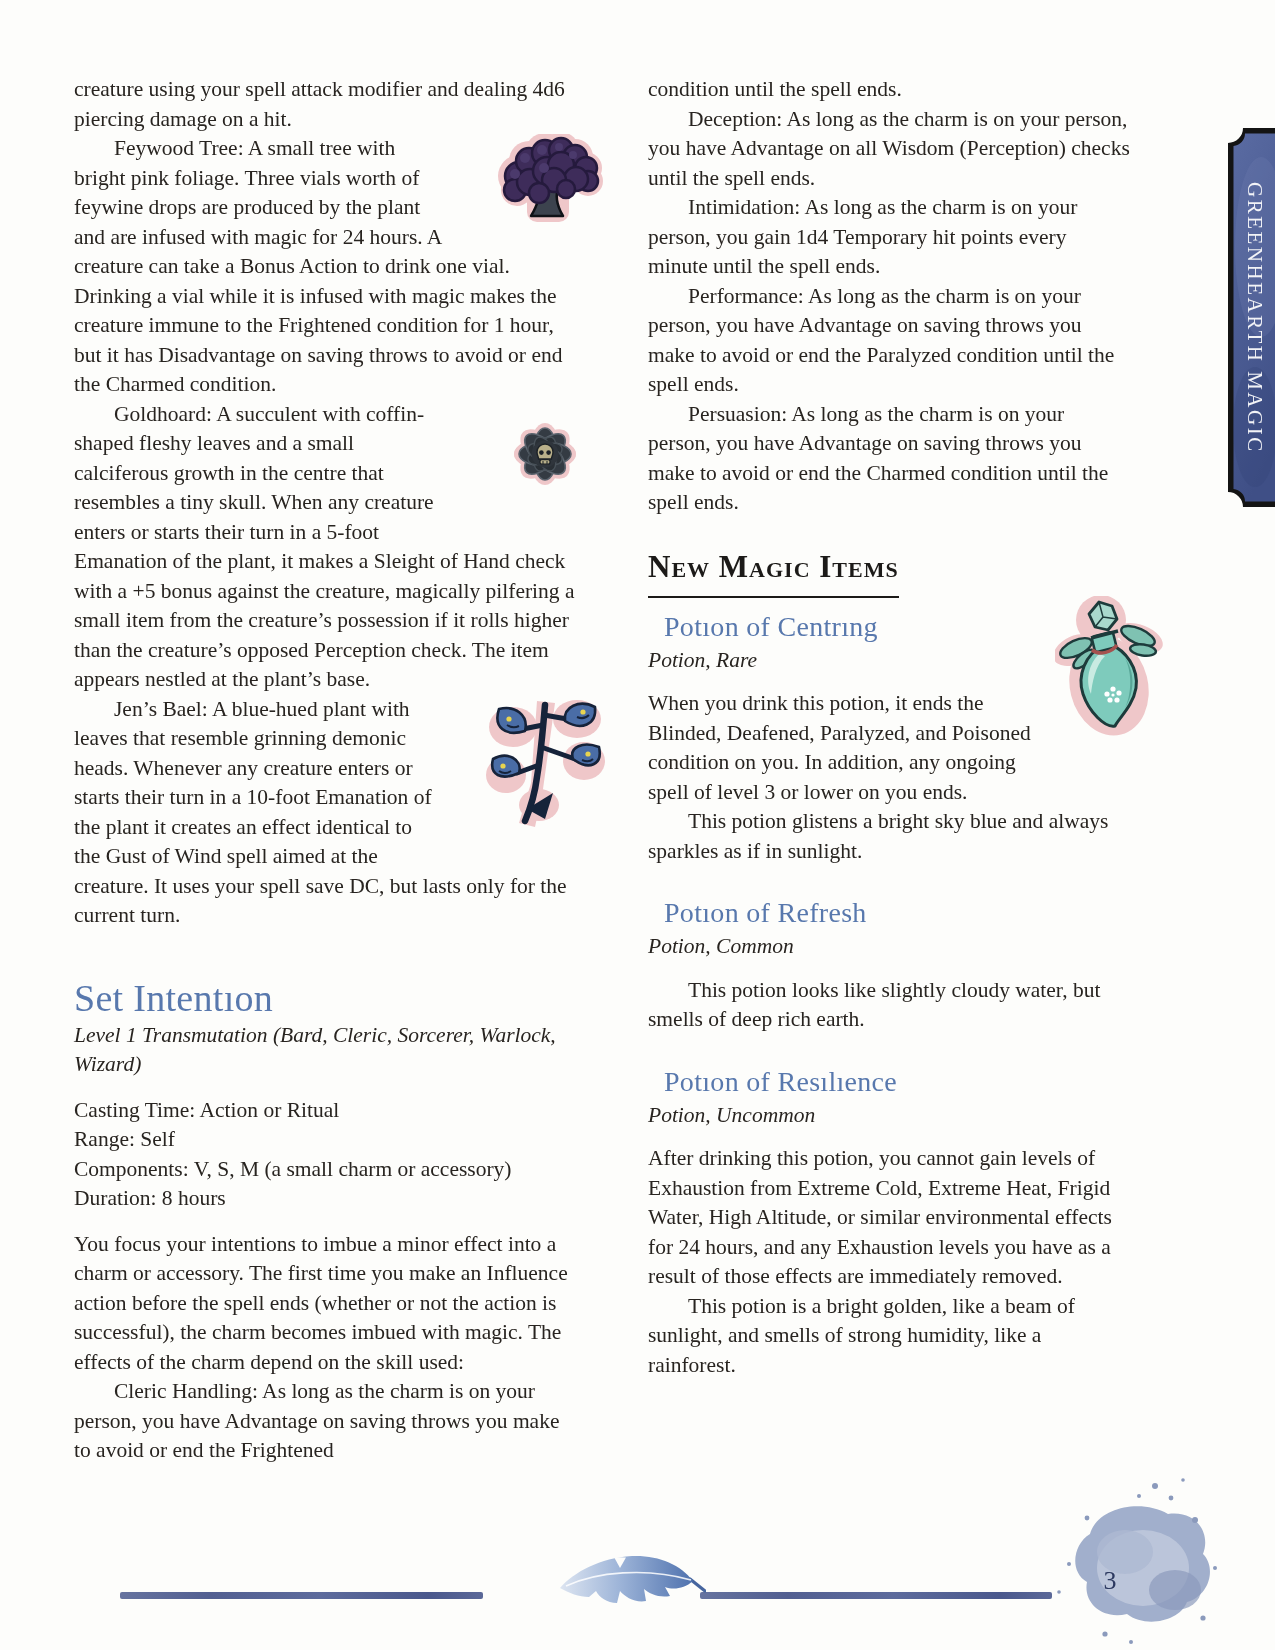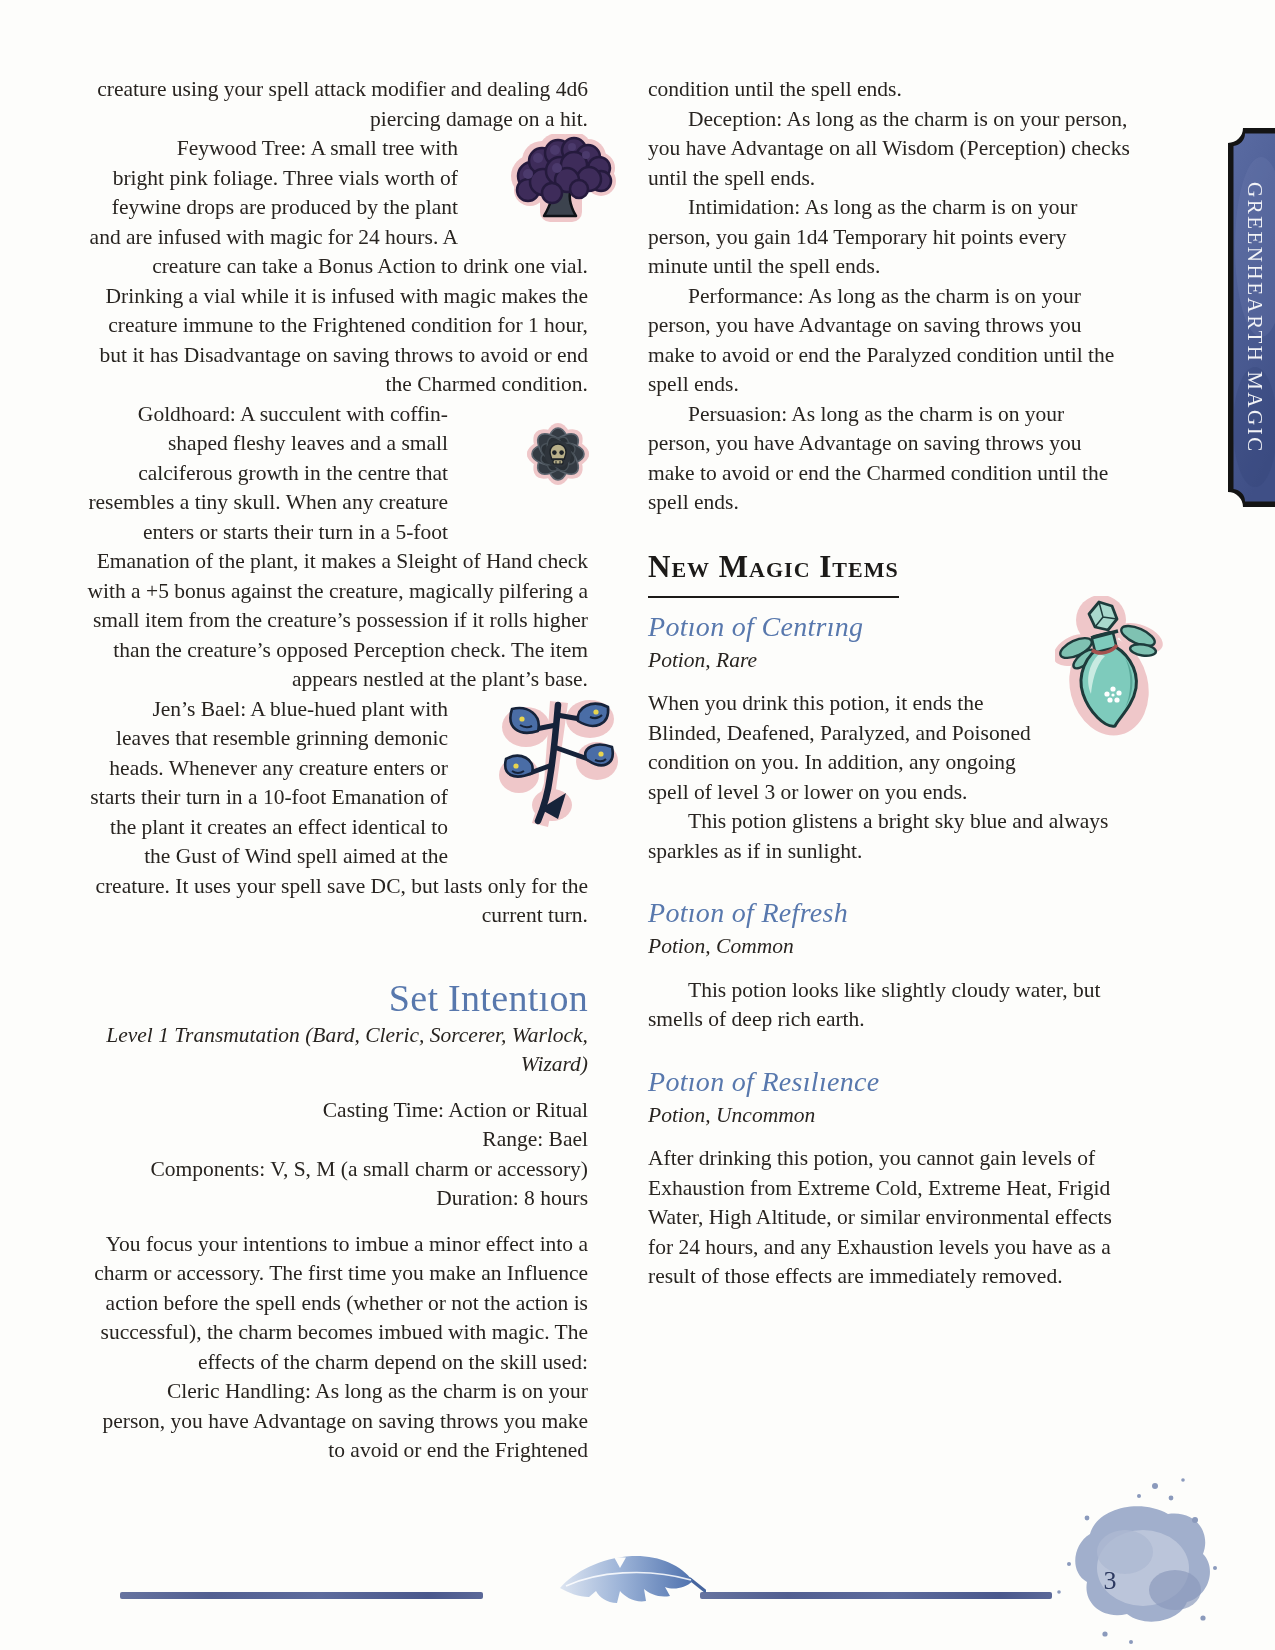--- a/index.html
+++ b/index.html
@@ -2,33 +2,33 @@
 <html><head>
 <meta charset="utf-8">
 <style>
   html,body{margin:0;padding:0;background:#e8e8e8;}
   .page{
     position:relative;width:1275px;height:1650px;background:#fdfdfb;
     overflow:hidden;font-family:"Liberation Serif","DejaVu Serif",serif;
     color:#282420;
   }
   .col{position:absolute;top:75px;font-size:21.5px;line-height:29.5px;text-align:left;}
-  .col-left{left:87px;width:501px;text-align:right;}
+  .col-left{left:74px;width:501px;}
   .col-right{left:648px;width:483px;}
   p{margin:0;}
   .lead{font-weight:normal;}
   .indent{text-indent:40px;}
   .hang{padding-left:38px;text-indent:-38px;}
   h2.blue-head{
     font-weight:normal;font-size:38px;line-height:38px;color:#5878ad;
     margin:48px 0 4px 0;letter-spacing:.3px;
   }
   h3.blue-sub{
     font-weight:normal;font-size:28px;line-height:34px;color:#5878ad;
-    margin:30px 0 2px 0;letter-spacing:.3px;font-style:italic;
+    margin:30px 0 2px 16px;letter-spacing:.3px;
   }
   .first-item h3.blue-sub{margin-top:0;}
   h1.section{
     font-size:31px;line-height:38px;font-weight:bold;font-variant:small-caps;
     letter-spacing:1px;color:#1c1a18;margin:30px 0 12px 0;display:table;
     border-bottom:2.5px solid #1c1a18;padding-bottom:10px;
   }
   .subtitle{font-style:italic;margin-bottom:16px;}
   .itemtype{font-style:italic;margin-bottom:14px;}
   .statblock{margin-bottom:16px;}
@@ -194,21 +194,21 @@
     <h2 class="blue-head">Set Intentıon</h2>
     <p class="subtitle">Level 1 Transmutation (Bard, Cleric, Sorcerer, Warlock, Wizard)</p>
 
     <div class="statblock">
       <p>
         <span class="lead">Casting Time:</span>
         <span>Action or Ritual</span>
       </p>
       <p>
         <span class="lead">Range:</span>
-        <span>Bael</span>
+        <span>Self</span>
       </p>
       <p class="hang">
         <span class="lead">Components:</span>
         <span>V, S, M (a small charm or accessory)</span>
       </p>
       <p>
         <span class="lead">Duration:</span>
         <span>8 hours</span>
       </p>
     </div>
@@ -287,20 +287,21 @@
     <div class="magic-item">
       <h3 class="blue-sub">Potıon of Refresh</h3>
       <p class="itemtype">Potion, Common</p>
       <p class="indent">This potion looks like slightly cloudy water, but smells of deep rich earth.</p>
     </div>
 
     <div class="magic-item">
       <h3 class="blue-sub">Potıon of Resılıence</h3>
       <p class="itemtype">Potion, Uncommon</p>
       <p>After drinking this potion, you cannot gain levels of Exhaustion from Extreme Cold, Extreme Heat, Frigid Water, High Altitude, or similar environmental effects for 24 hours, and any Exhaustion levels you have as a result of those effects are immediately removed.</p>
+      <p class="indent">This potion is a bright golden, like a beam of sunlight, and smells of strong humidity, like a rainforest.</p>
     </div>
   </div>
 
   <div class="side-tab">
     <svg width="64" height="381" viewBox="0 0 64 381">
       <defs>
         <linearGradient id="tabGrad" x1="0" y1="0" x2="0.3" y2="1">
           <stop offset="0" stop-color="#5a6ba2"></stop>
           <stop offset="0.45" stop-color="#4d5e95"></stop>
           <stop offset="1" stop-color="#3f4f86"></stop>

